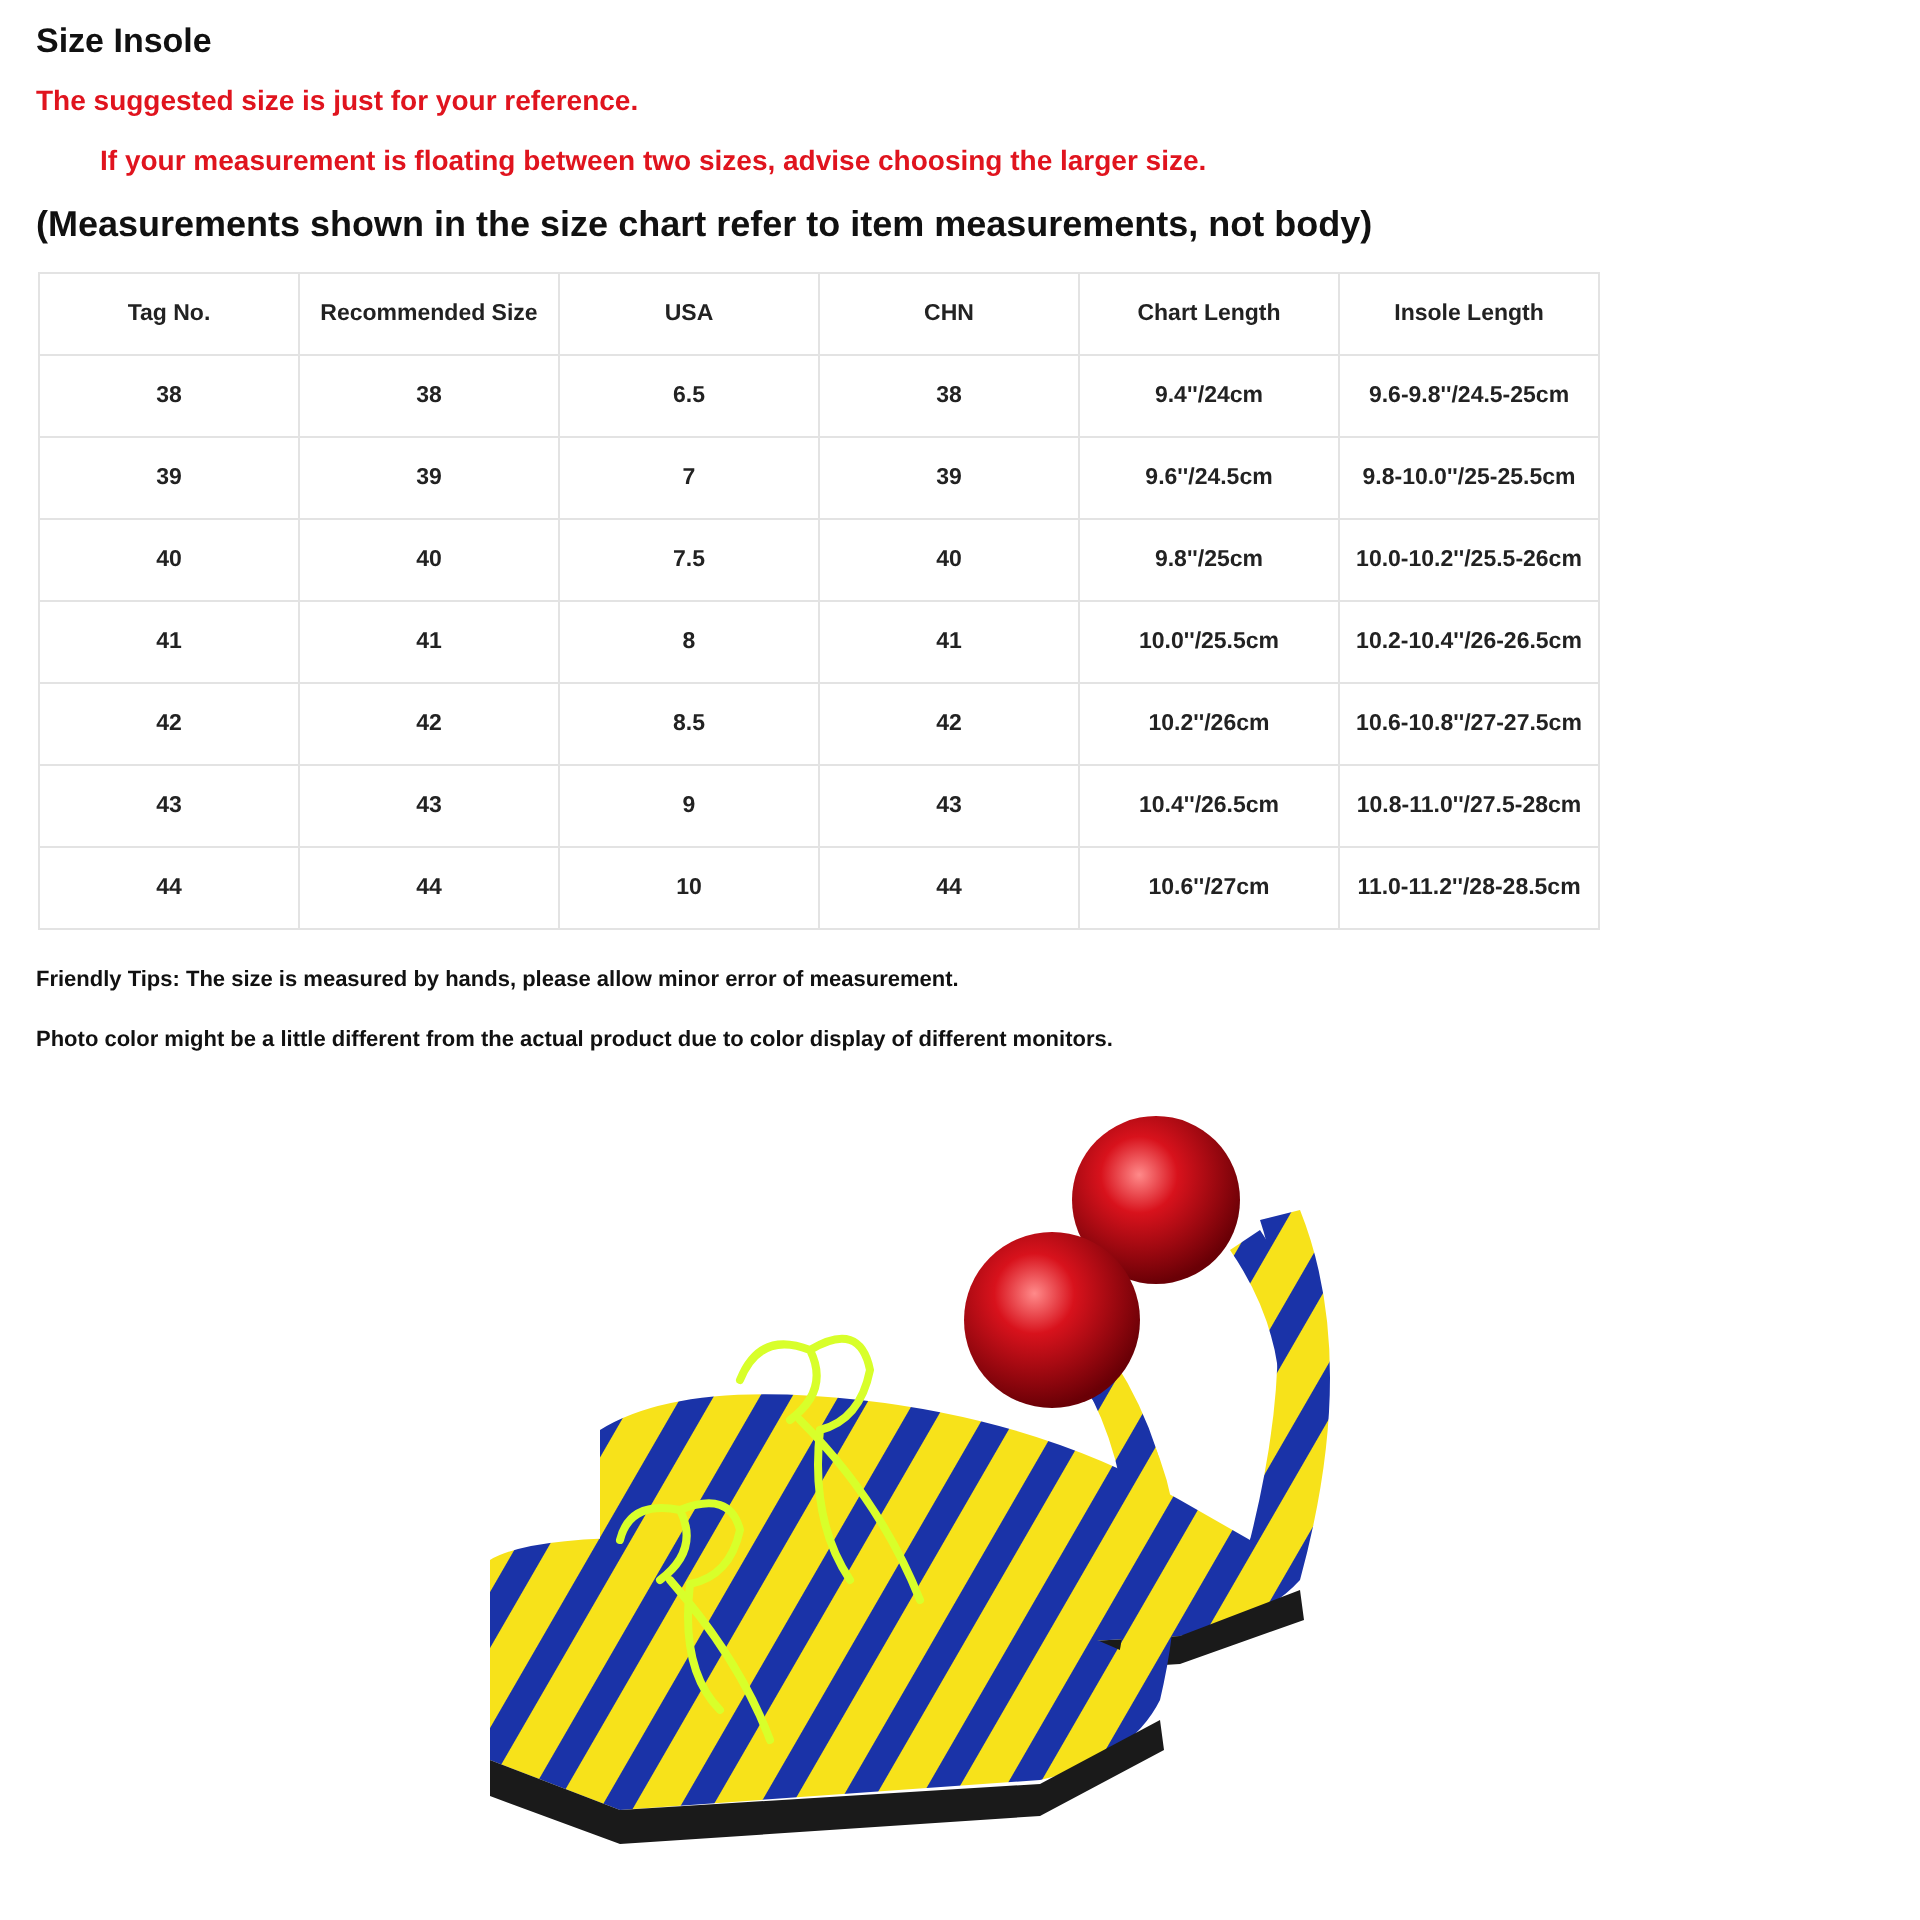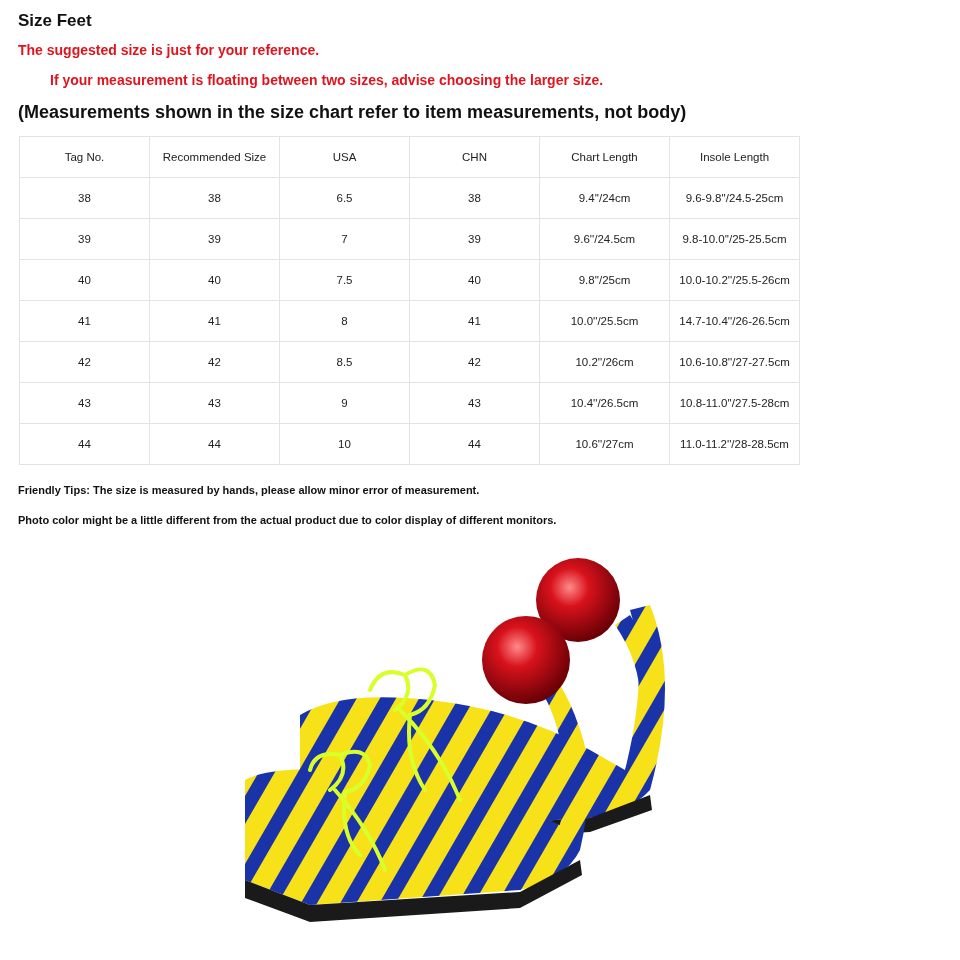--- a/index.html
+++ b/index.html
@@ -5,33 +5,33 @@
   html, body { margin:0; padding:0; background:#ffffff; }
   body { width:960px; height:960px; position:relative; overflow:hidden;
          font-family:"Liberation Sans", sans-serif; color:#111; }
   .line { position:absolute; left:18px; font-weight:bold; white-space:nowrap; }
   .title { top:11px; font-size:17px; color:#111; }
   .red { color:#e0141e; font-size:14px; }
   .r1 { top:42px; }
   .r2 { top:72px; left:22px;margin-left:28px; }
   .paren { top:102px; font-size:18px;text-align:center; }
   table.chart { position:absolute; left:19px; top:136px; border-collapse:collapse;
-                font-size:11.5px; font-weight:normal; color:#222; }
+                font-size:11.5px; font-weight:bold; color:#222; }
   table.chart td { border:1px solid #e3e3e3; height:40px; text-align:center; padding:0; }
   table.chart td.c0,table.chart td.c1,table.chart td.c2 { width:129px; }
   table.chart td.c3,table.chart td.c4,table.chart td.c5 { width:129px; }
   .tips { font-size:11px; }
   .t1 { top:484px; }
   .t2 { top:514px; }
   .photo { position:absolute; left:230px; top:550px; width:480px; height:400px; }
 </style>
 </head>
 <body>
 
-<div class="line title">Size Feet</div>
+<div class="line title">Size Insole</div>
 <div class="line red r1">The suggested size is just for your reference.</div>
 <div class="line red r2"> If your measurement is floating between two sizes, advise choosing the larger size.</div>
 <div class="line paren">(Measurements shown in the size chart refer to item measurements, not body)</div>
 
 <table class="chart">
   <tbody>
       <tr>
     <td class="c0">Tag No.</td>
     <td class="c1">Recommended Size</td>
     <td class="c2">USA</td>
@@ -62,21 +62,21 @@
         <td>40</td>
         <td>9.8''/25cm</td>
         <td>10.0-10.2''/25.5-26cm</td>
   </tr>
   <tr>
     <td>41</td>
         <td>41</td>
         <td>8</td>
         <td>41</td>
         <td>10.0''/25.5cm</td>
-        <td>14.7-10.4''/26-26.5cm</td>
+        <td>10.2-10.4''/26-26.5cm</td>
   </tr>
   <tr>
     <td>42</td>
         <td>42</td>
         <td>8.5</td>
         <td>42</td>
         <td>10.2''/26cm</td>
         <td>10.6-10.8''/27-27.5cm</td>
   </tr>
   <tr>

